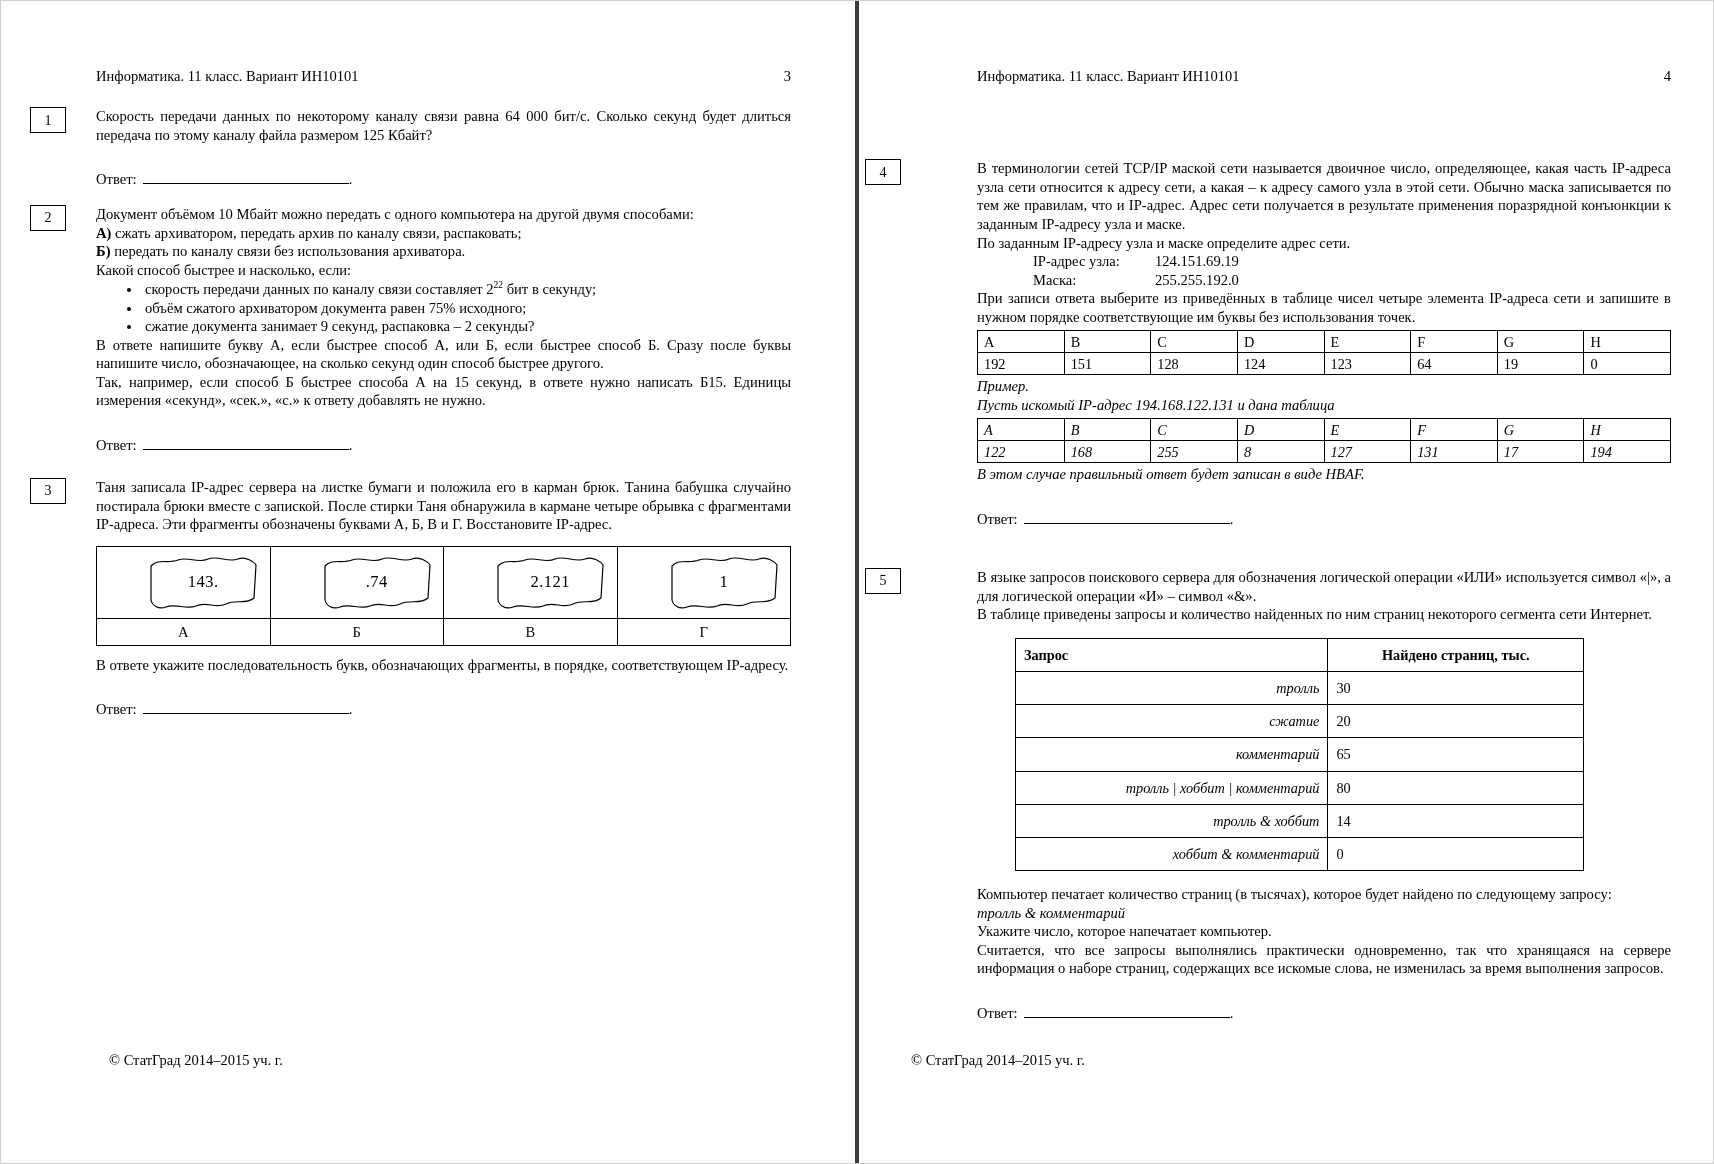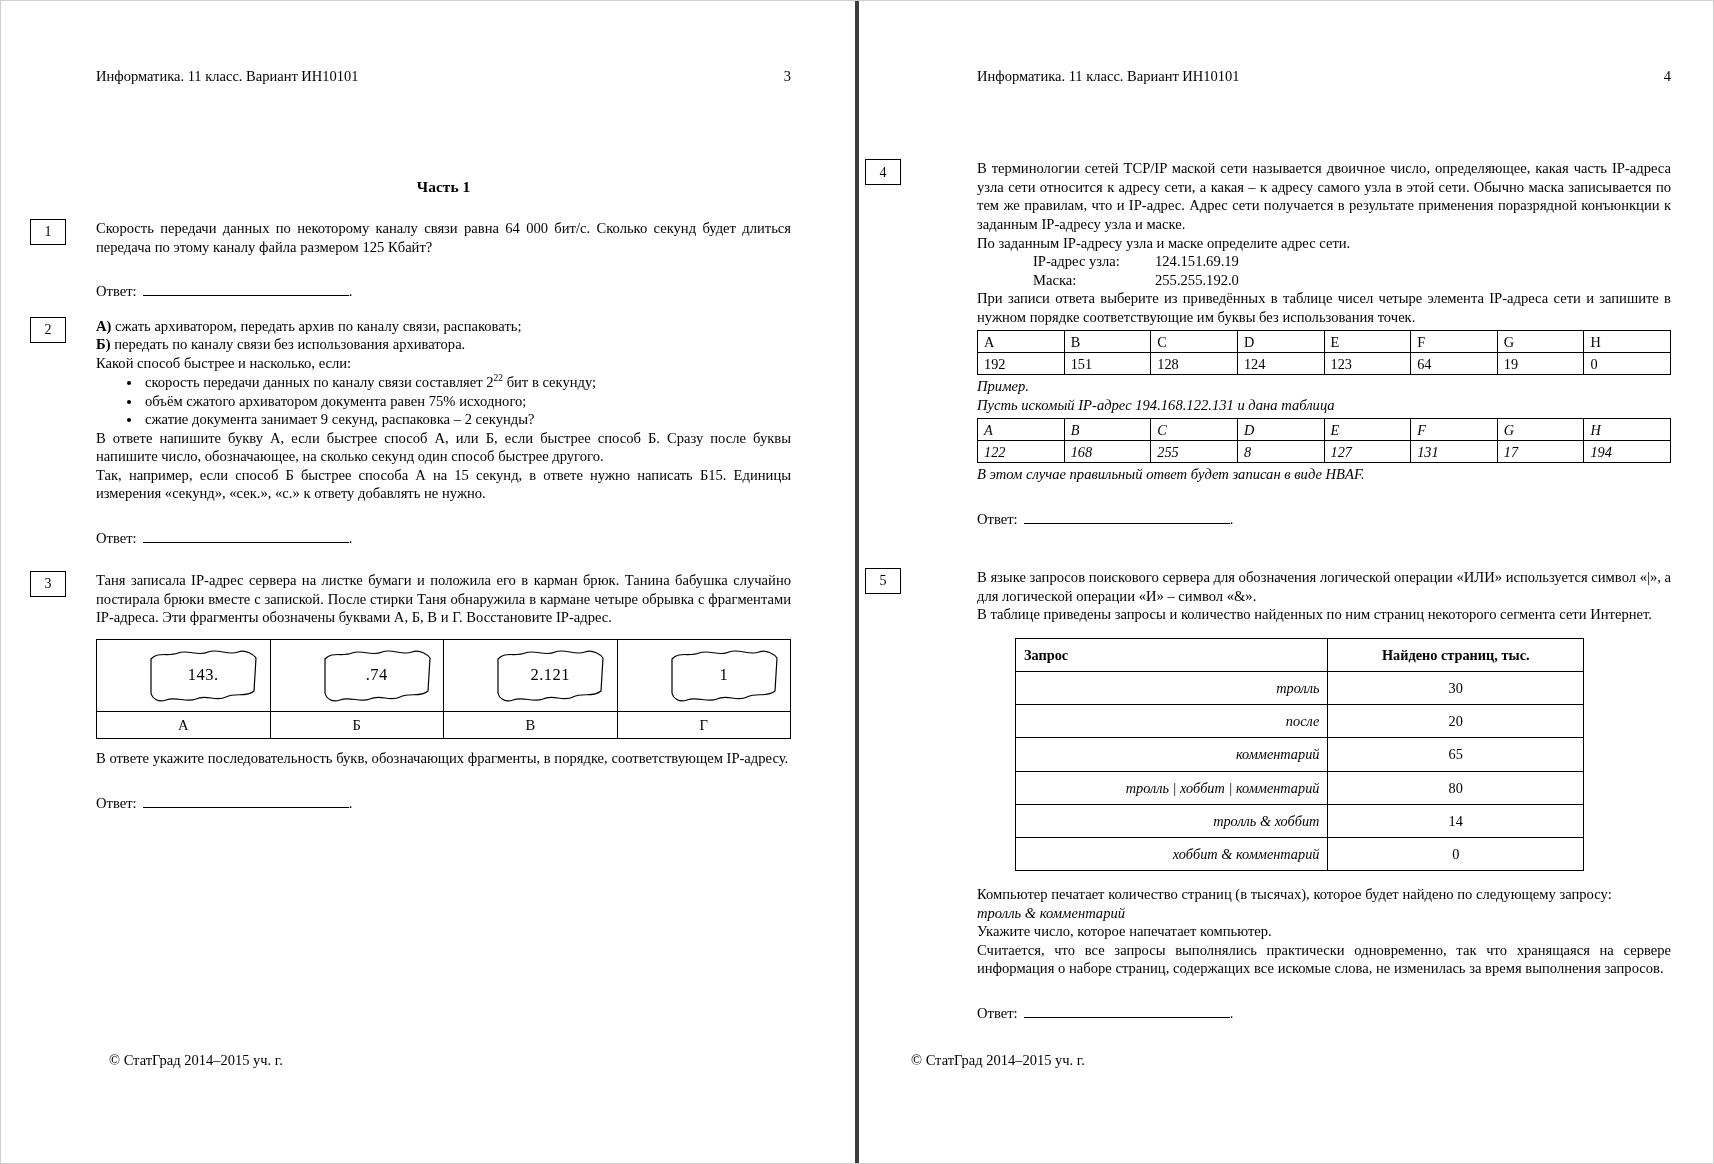--- a/index.html
+++ b/index.html
@@ -41,48 +41,48 @@
   .abc td { border:1px solid #000; padding:1px 6px; font-size:14.3px; height:22px; text-align:left; }
   .abc.example td { font-style:italic; }
   .ip-lines { margin-left:56px; }
   .ip-label { display:inline-block; width:122px; }
   
   table.query { border-collapse:collapse; margin:14px 0 14px 38px; width:82%; }
   .query th, .query td { border:1px solid #000; padding:7px 8px; font-size:14.3px; height:23px; }
   .query th.qh { text-align:left; width:55%; }
   .query th.ch { text-align:center; }
   .query td.q { font-style:italic; text-align:right; }
-  .query td.c { text-align:center; }
+  .query td.c { }
   .footer { position:absolute; bottom:130px; font-size:14.5px; }
   .page-left  .footer { left:108px; }
   .page-right .footer { left:52px; }
 </style>
 </head>
 <body>
 
 <div class="sheet">
 
   <div class="page page-left">
     <div class="page-header">
       <span>Информатика. 11 класс. Вариант ИН10101</span>
       <span>3</span>
     </div>
 
-    <div class="part-title">Часть 1</div>
 
     <section class="task mt22">
       <div class="task-num">1</div>
       <p class="just">Скорость передачи данных по некоторому каналу связи равна 64 000 бит/с. Сколько секунд будет длиться передача по этому каналу файла размером 125 Кбайт?</p>
       <div class="answer">
         <span>Ответ:</span><span class="blank"></span><span>.</span>
       </div>
     </section>
 
     <section class="task mt16">
       <div class="task-num">2</div>
+      <p class="just">Документ объёмом 10 Мбайт можно передать с одного компьютера на другой двумя способами:</p>
       <p class="just"><span class="b">А)</span><span> сжать архиватором, передать архив по каналу связи, распаковать;</span></p>
       <p class="just"><span class="b">Б)</span><span> передать по каналу связи без использования архиватора.</span></p>
       <p class="just">Какой способ быстрее и насколько, если:</p>
       <ul class="bullets">
         <li><span>скорость передачи данных по каналу связи составляет 2</span><sup>22</sup><span> бит в секунду;</span></li>
         <li>объём сжатого архиватором документа равен 75% исходного;</li>
         <li>сжатие документа занимает 9 секунд, распаковка – 2 секунды?</li>
       </ul>
       <p class="just">В ответе напишите букву А, если быстрее способ А, или Б, если быстрее способ Б. Сразу после буквы напишите число, обозначающее, на сколько секунд один способ быстрее другого.</p>
       <p class="just">Так, например, если способ Б быстрее способа А на 15 секунд, в ответе нужно написать Б15. Единицы измерения «секунд», «сек.», «с.» к ответу добавлять не нужно.</p>
@@ -236,21 +236,21 @@
         <tbody>
             <tr>
           <th class="qh">Запрос</th>
           <th class="ch">Найдено страниц, тыс.</th>
         </tr>
         <tr>
           <td class="q">тролль</td>
           <td class="c">30</td>
         </tr>
         <tr>
-          <td class="q">после</td>
+          <td class="q">сжатие</td>
           <td class="c">20</td>
         </tr>
         <tr>
           <td class="q">комментарий</td>
           <td class="c">65</td>
         </tr>
         <tr>
           <td class="q">тролль | хоббит | комментарий</td>
           <td class="c">80</td>
         </tr>

